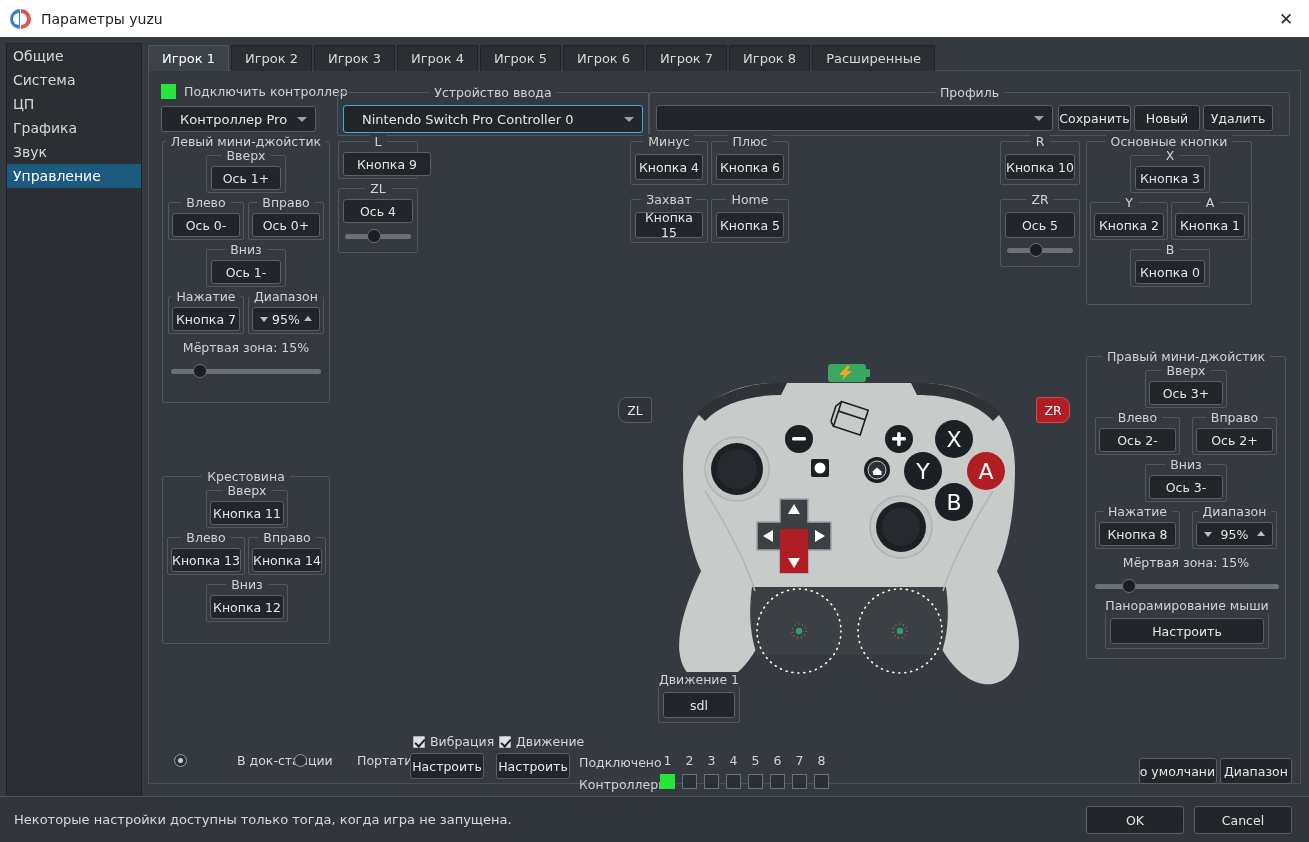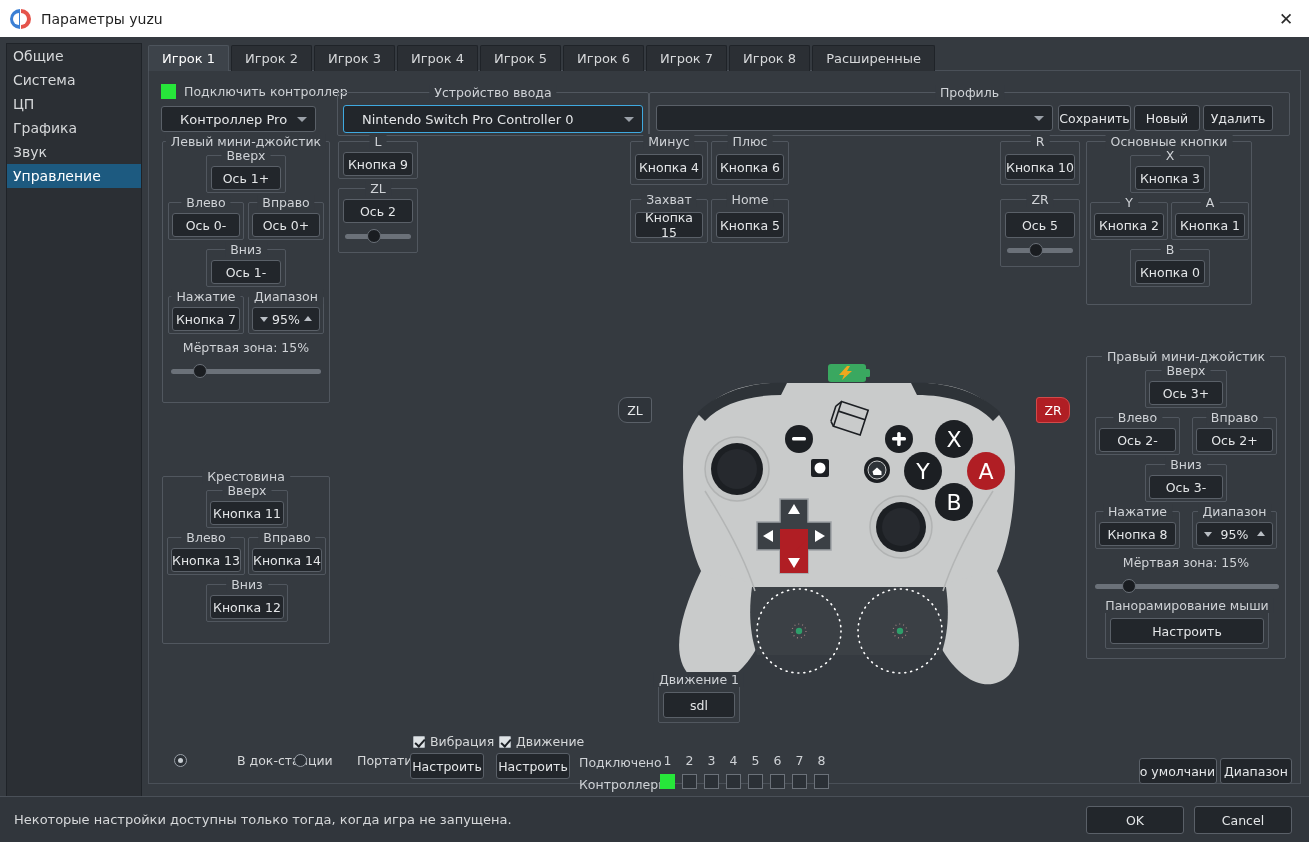--- a/index.html
+++ b/index.html
@@ -263,26 +263,26 @@
         <div class="lbl" style="position:absolute;left:0;top:198px;width:100%;text-align:center;">Мёртвая зона: 15%</div>
         <div class="slider" style="position:absolute;left:8px;top:222px;width:150px;">
           <div class="track"></div>
             <div class="knob" style="left:22px;"></div>
         </div>
       </div>
 
       <div class="gb" style="left:189px;top:70px;width:80px;height:38px;">
         <div class="gb-title">L</div>
       </div>
-      <div class="btn" style="position:absolute;left:194px;top:81px;width:70px;height:24px;">Кнопка 9</div>
+      <div class="btn" style="position:absolute;left:194px;top:81px;width:88px;height:24px;">Кнопка 9</div>
 
       <div class="gb" style="left:189px;top:117px;width:80px;height:65px;">
         <div class="gb-title">ZL</div>
       </div>
-      <div class="btn" style="position:absolute;left:194px;top:128px;width:70px;height:24px;">Ось 2</div>
+      <div class="btn" style="position:absolute;left:194px;top:128px;width:70px;height:24px;">Ось 4</div>
       <div class="slider" style="position:absolute;left:196px;top:158px;width:66px;">
         <div class="track"></div>
           <div class="knob" style="left:22px;"></div>
       </div>
 
       <div class="gb" style="left:481px;top:70px;width:78px;height:44px;">
         <div class="gb-title">Минус</div>
       </div>
       <div class="btn" style="position:absolute;left:486px;top:83px;width:68px;height:26px;">Кнопка 4</div>
 

